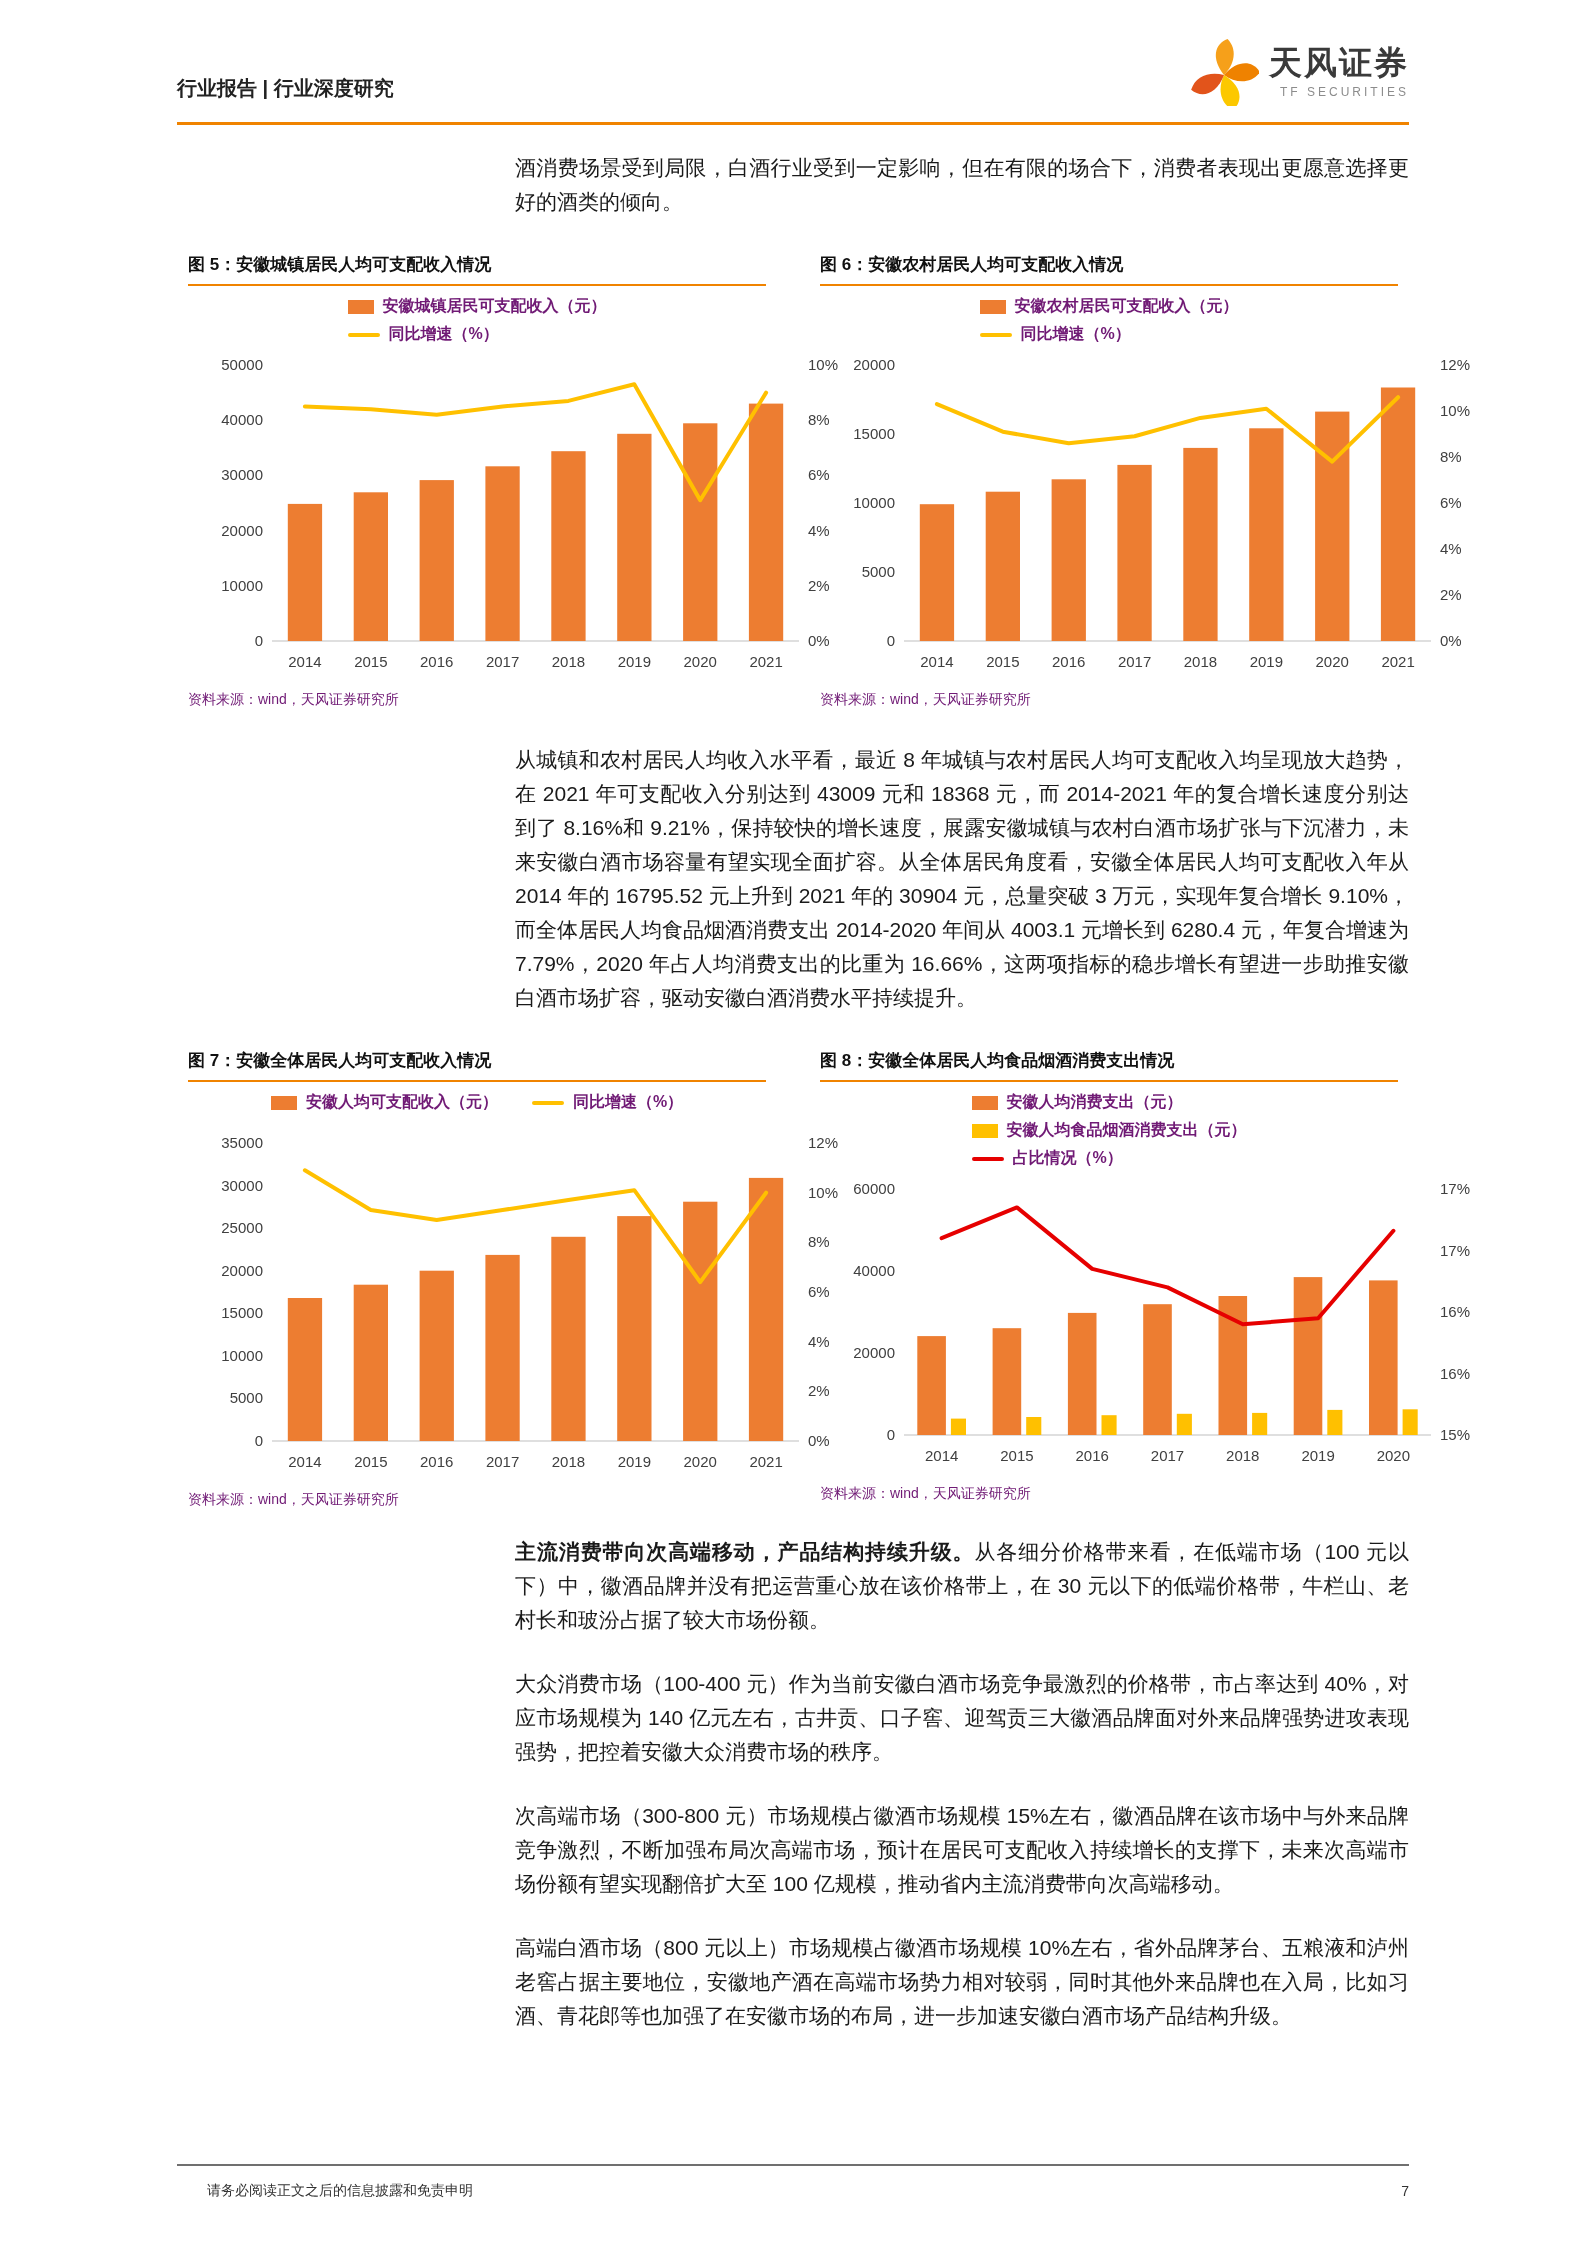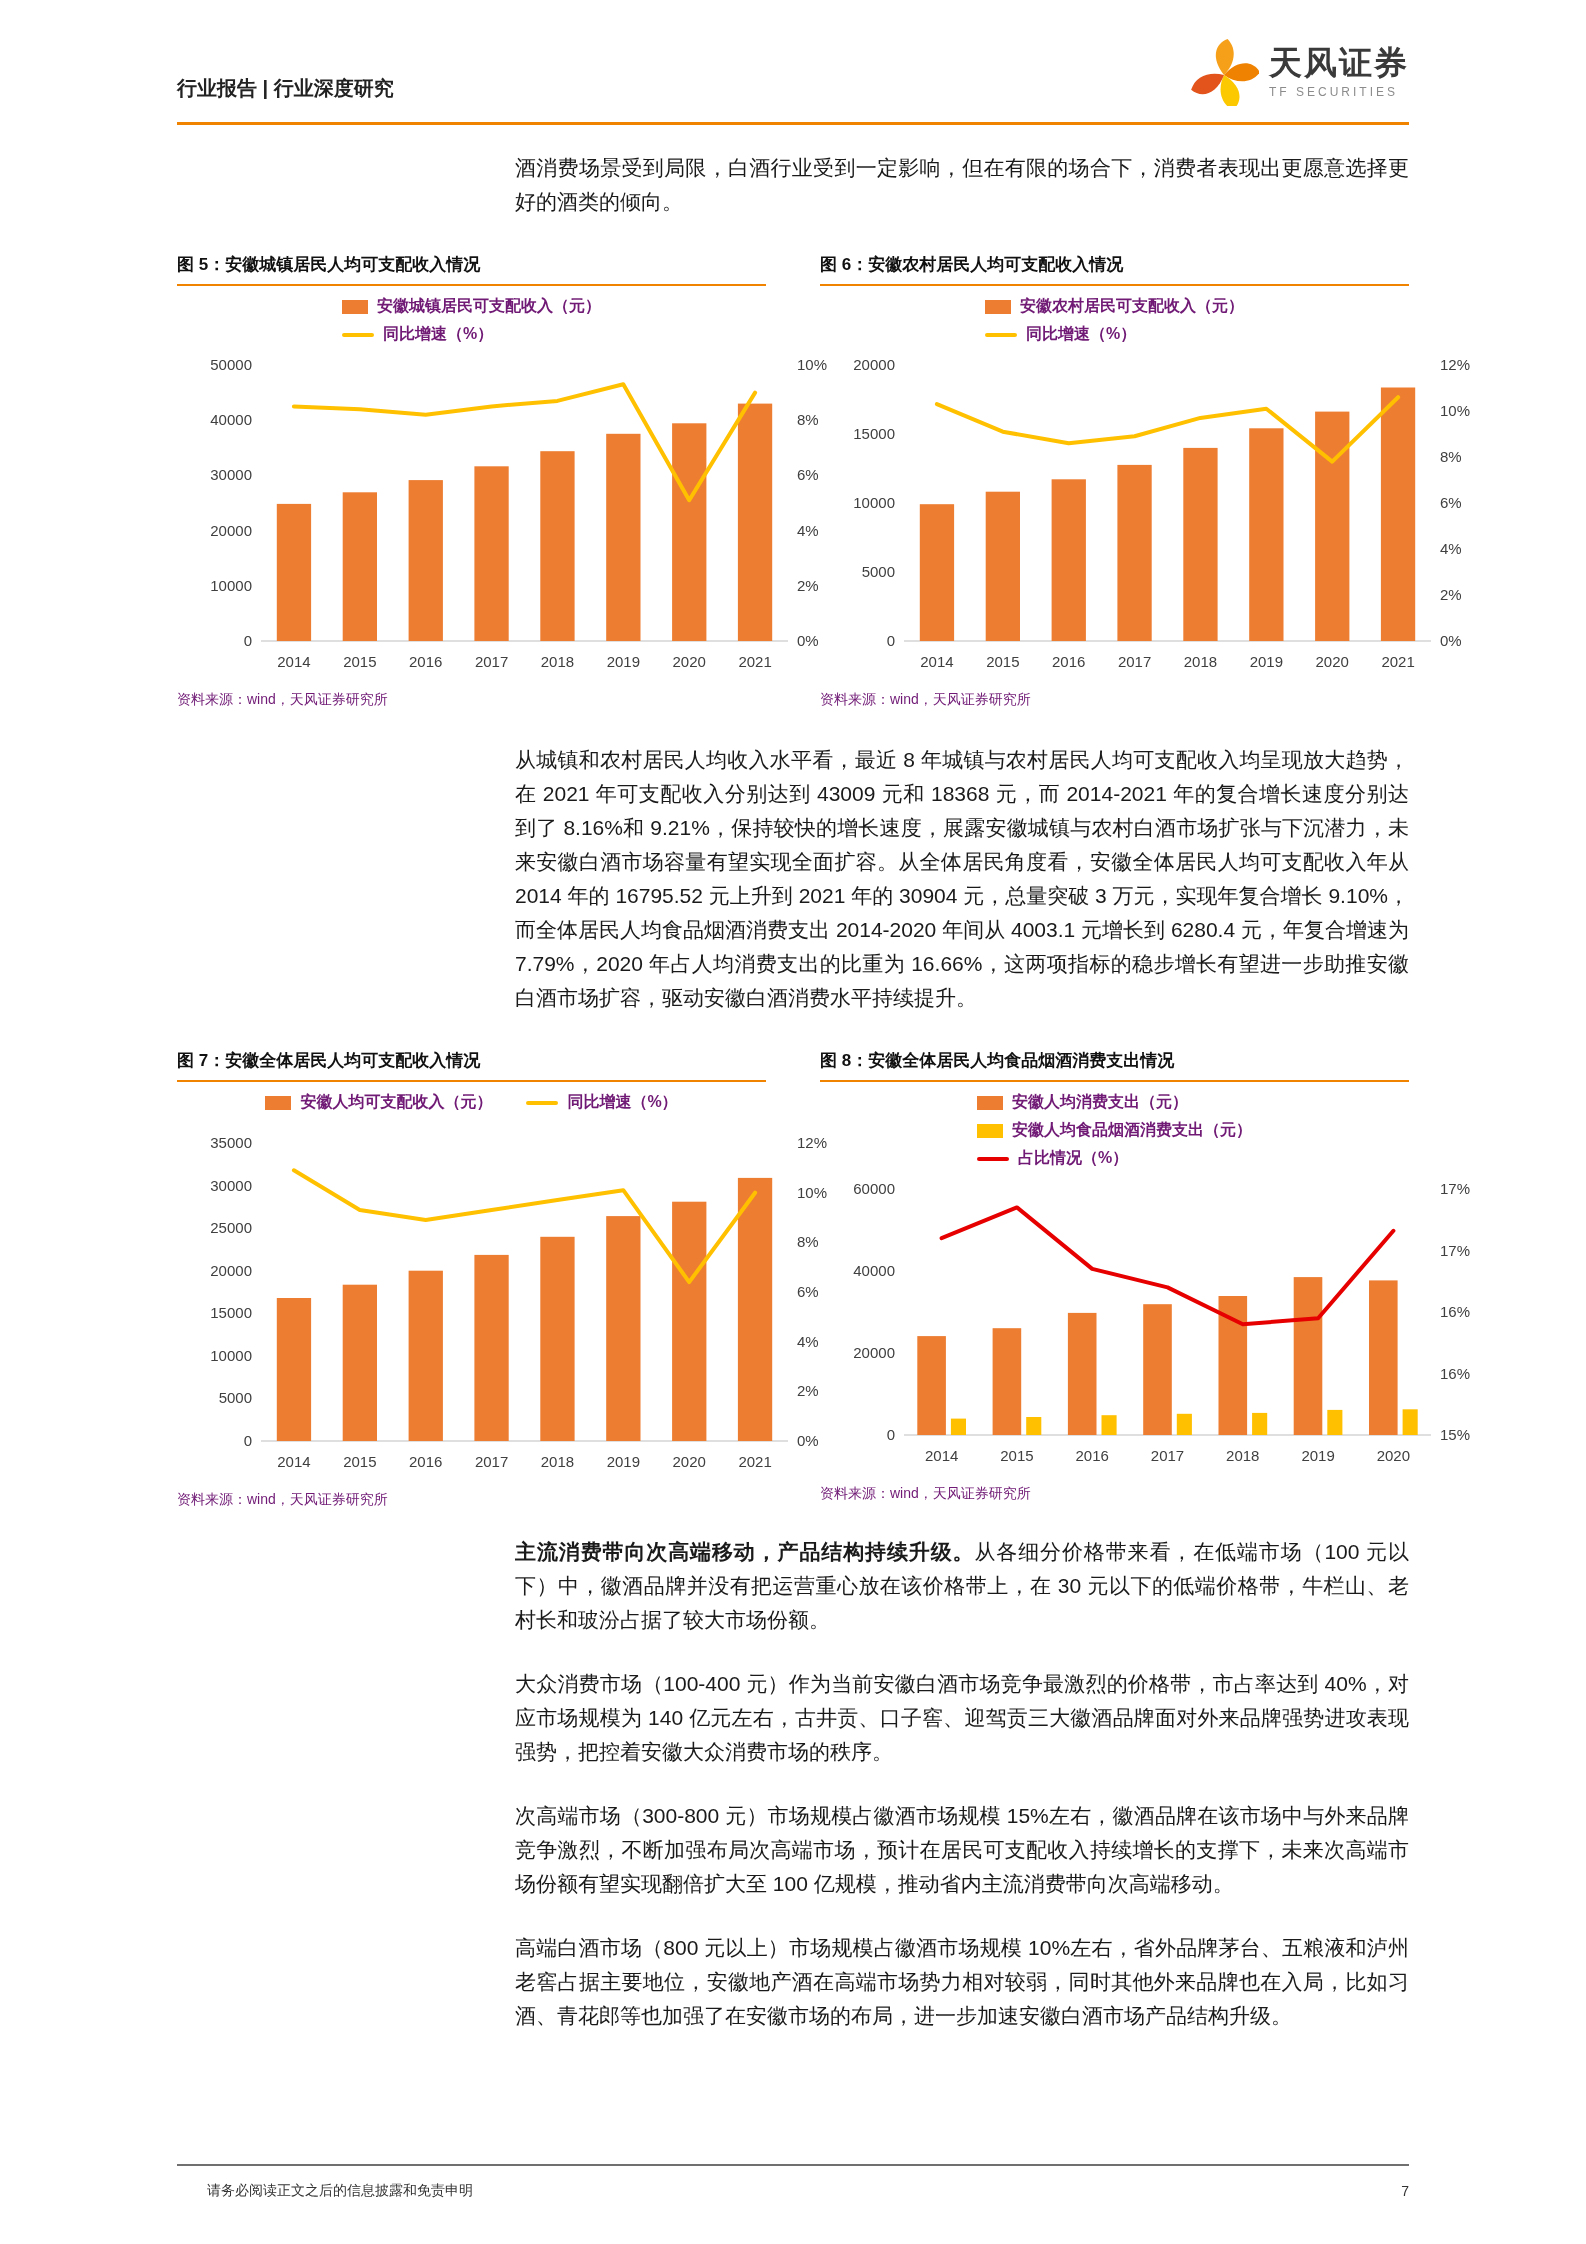--- a/index.html
+++ b/index.html
@@ -4,33 +4,33 @@
 <style>
   html,body{margin:0;padding:0;background:#fff;}
   body{font-family:"Liberation Sans","DejaVu Sans",sans-serif;color:#222;}
   .page{position:relative;width:1412px;height:2244px;margin:0 auto;background:#fff;overflow:hidden;
         padding:34px 90px 0;box-sizing:border-box;}
 
   
   .hdr{display:flex;justify-content:space-between;align-items:flex-end;
        border-bottom:3px solid #F08300;padding-bottom:12px;}
   .crumb{font-size:20px;font-weight:700;color:#222;padding-bottom:8px;}
-  .brand{display:flex;align-items:center;gap:10px;}
+  .brand{display:flex;align-items:center;gap:10px;text-align:right;}
   .brand-txt{display:flex;flex-direction:column;line-height:1.1;}
   .brand-name{font-size:33px;font-weight:700;color:#3a3a3a;letter-spacing:2px;}
   .brand-sub{font-size:12px;color:#8c8c8c;letter-spacing:3px;margin-top:4px;}
 
   
   .indent{margin-left:338px;}
   p.body{font-size:21px;line-height:34px;text-align:justify;color:#1a1a1a;margin:0 0 30px 0;}
   .intro-wrap{margin-top:26px;margin-bottom:10px;}
   .lead{font-weight:700;}
 
   
-  .fig-row{display:flex;gap:54px;margin:14px 0 10px;}
+  .fig-row{display:flex;gap:54px;margin:14px 11px 10px;}
   figure{flex:1;margin:0;min-width:0;}
   .fig-title{font-size:17px;font-weight:700;color:#111;border-bottom:2px solid #F08300;
              padding:4px 0 8px;margin-bottom:10px;}
   .legend{display:flex;flex-direction:column;gap:7px;width:fit-content;margin:4px auto 6px;}
   .legend.row{flex-direction:row;gap:34px;margin-bottom:16px;justify-content:flex-end;}
   .legend-item{display:flex;align-items:center;gap:9px;font-size:16px;color:#701a75;font-weight:bold;}
   .swatch{display:inline-block;flex:none;}
   .swatch.box{width:26px;height:14px;}
   .swatch.line{width:32px;height:4px;border-radius:2px;}
   svg.chart{display:block;margin:0 auto;}

